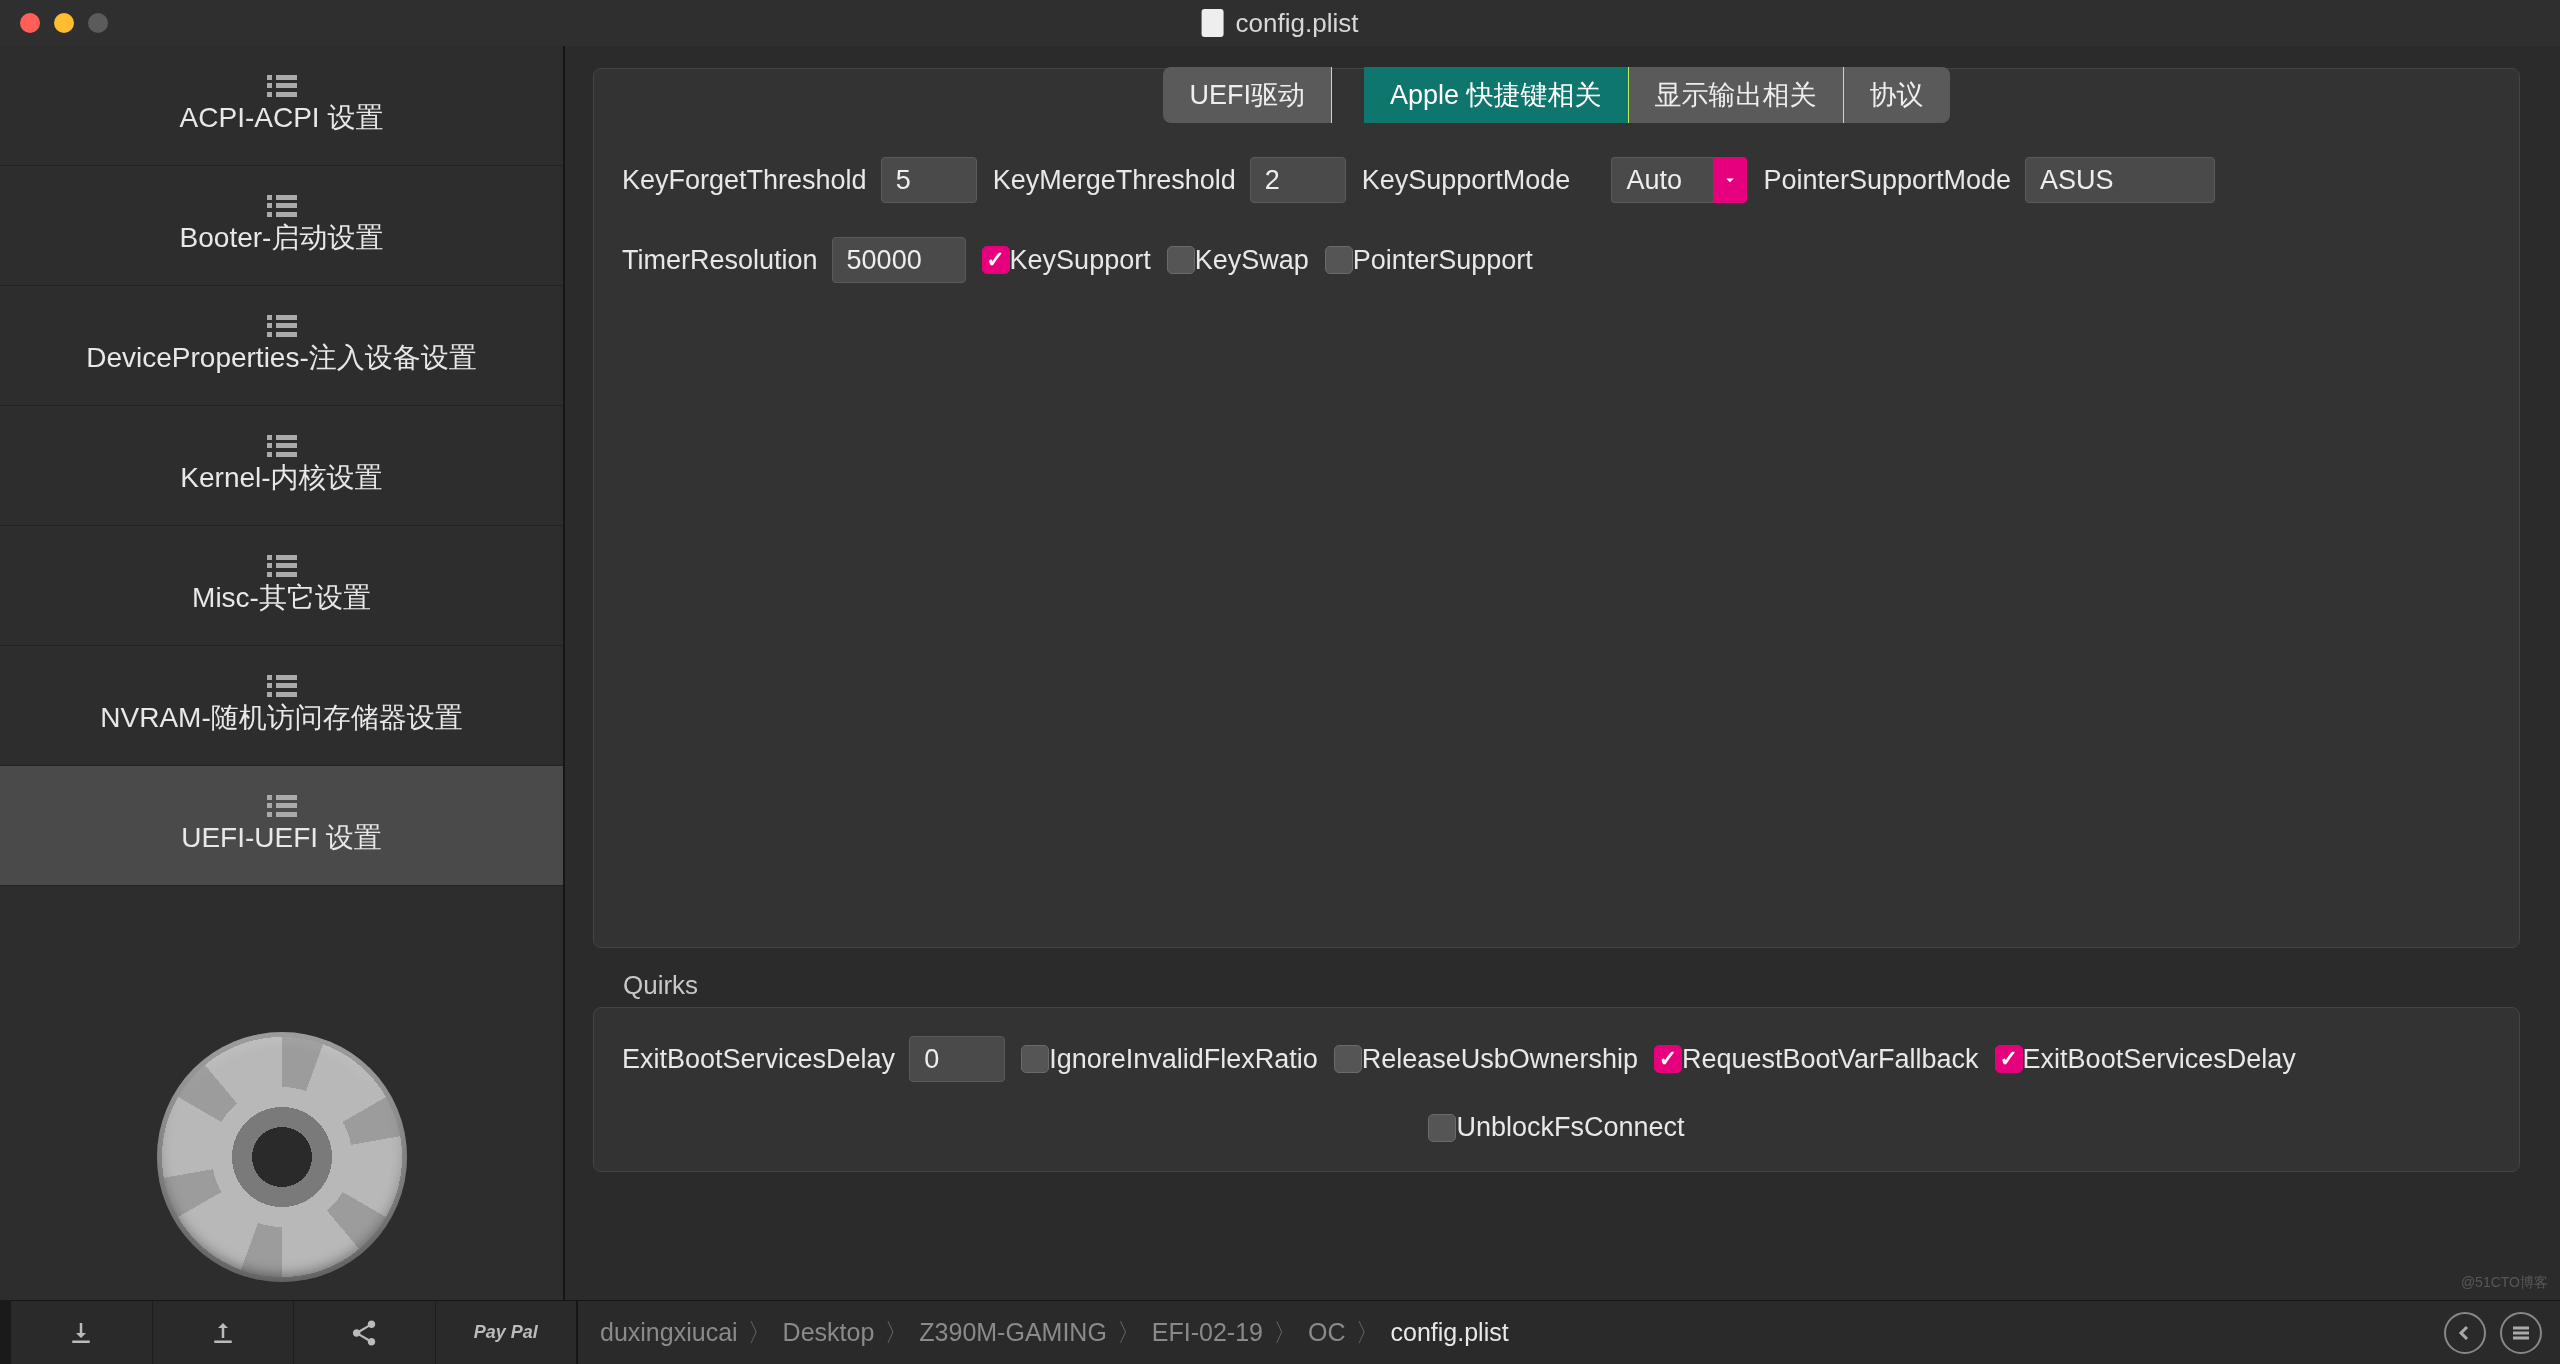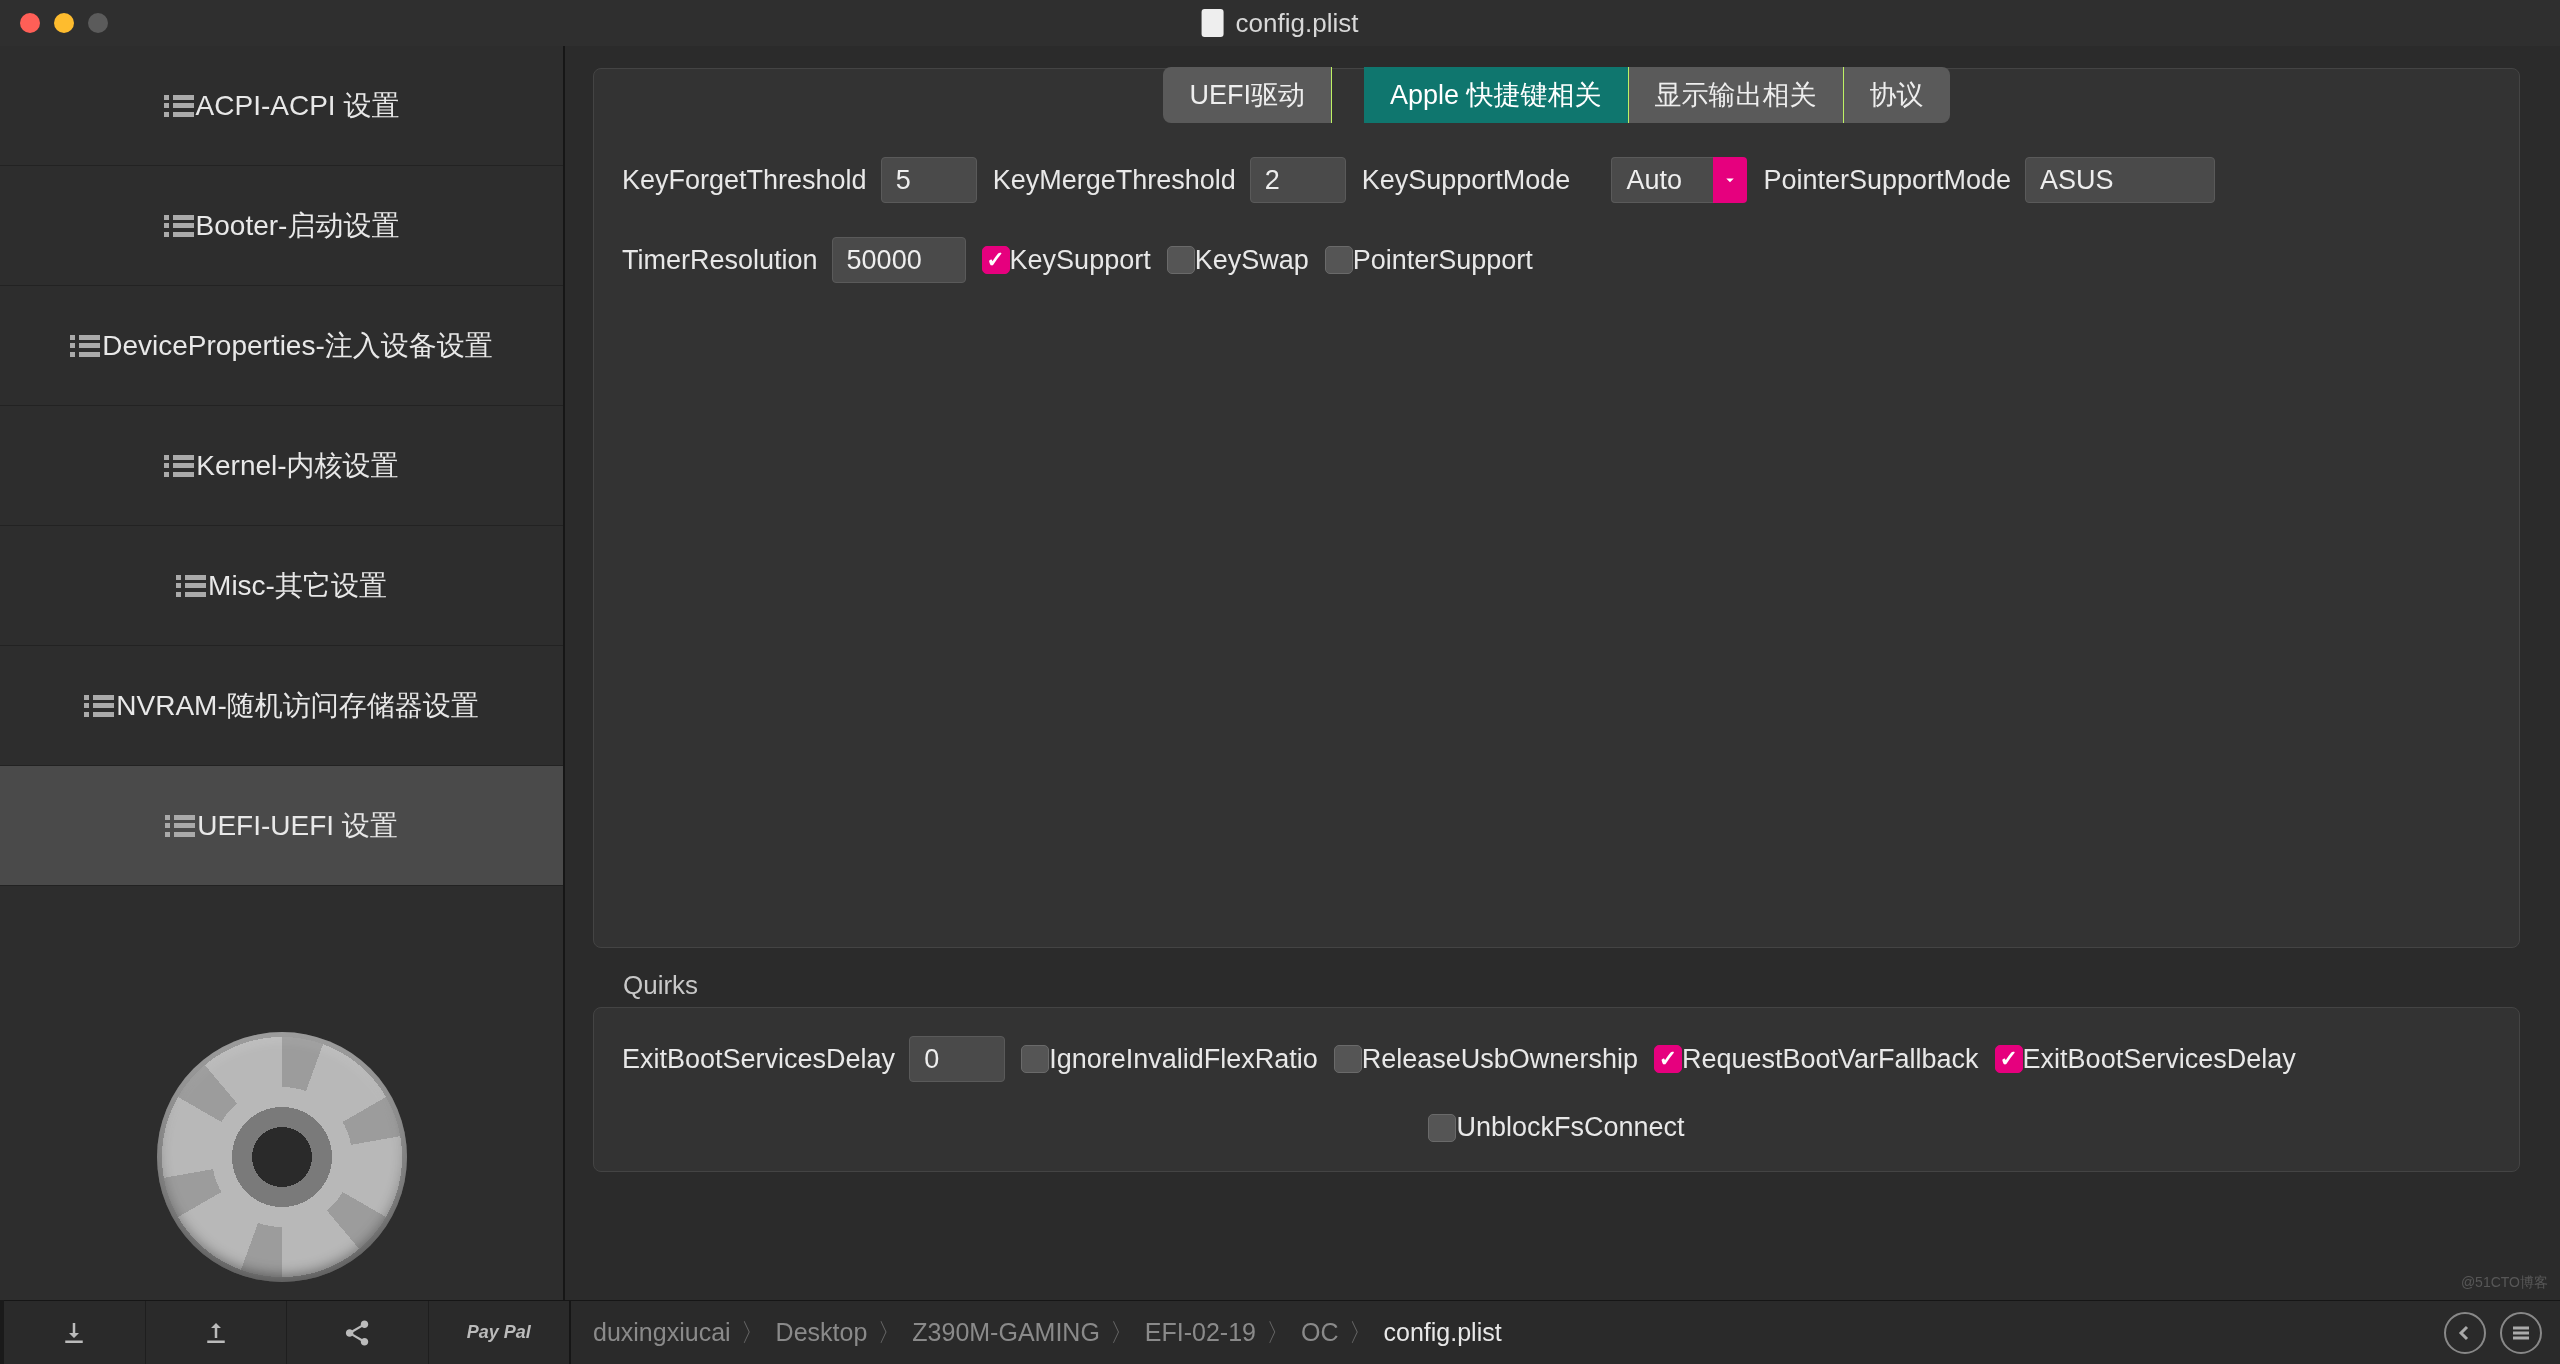--- a/index.html
+++ b/index.html
@@ -12,21 +12,21 @@
 .tdot.red { background: #ff5f57; }
 .tdot.yellow { background: #febc2e; }
 .tdot.grey { background: #5b5b5b; }
 .title-center { position: absolute; left: 50%; transform: translateX(-50%); display: flex; align-items: center; gap: 12px; font-size: 26px; color: #d8d8d8; }
 .doc-icon { width: 22px; height: 28px; background: #eee; border-radius: 3px; position: relative; }
 
 
 .main { display: flex; height: calc(100% - 46px - 64px); }
 .sidebar { width: 565px; background: #2d2d2d; border-right: 2px solid #161616; display: flex; flex-direction: column; overflow: hidden; }
 .side-items { flex: 1; }
-.side-item { height: 120px; display: flex; align-items: center; justify-content: center; gap: 2px; border-bottom: 1px solid #222; cursor: pointer; color: #e8e8e8; font-size: 28px; }
+.side-item { height: 120px; display: flex; flex-direction: column; align-items: center; justify-content: center; gap: 2px; border-bottom: 1px solid #222; cursor: pointer; color: #e8e8e8; font-size: 28px; }
 .side-item.active { background: #4a4a4a; }
 .side-icon { width: 30px; height: 22px; display: flex; flex-direction: column; justify-content: space-between; }
 .side-icon span { display: flex; gap: 4px; }
 .side-icon span::before { content: ""; width: 5px; height: 5px; background: #aaa; }
 .side-icon span::after { content: ""; flex: 1; height: 5px; background: #aaa; }
 
 .wheel-area { display: flex; justify-content: center; padding: 18px 0; }
 .wheel { width: 250px; height: 250px; border-radius: 50%; background: radial-gradient(circle at 50% 50%, #2a2a2a 0 30px, #7a7a7a 30px 50px, #b8b8b8 50px 120px, #8e8e8e 120px 128px); position: relative; box-shadow: inset 0 6px 14px rgba(255,255,255,.25), inset 0 -6px 14px rgba(0,0,0,.45); }
 .wheel::after { content: ""; position: absolute; inset: 0; border-radius: 50%; background: repeating-conic-gradient(rgba(0,0,0,.15) 0 20deg, transparent 20deg 60deg); mask: radial-gradient(circle, transparent 0 70px, #000 70px 120px, transparent 120px); -webkit-mask: radial-gradient(circle, transparent 0 70px, #000 70px 120px, transparent 120px); }
 
@@ -53,21 +53,21 @@
 .chk { display: flex; align-items: center; gap: 0; cursor: pointer; justify-content: center; }
 .chkbox { width: 28px; height: 28px; border-radius: 5px; background: #555; border: 1px solid #6a6a6a; display: flex; align-items: center; justify-content: center; }
 .chkbox.checked { background: #e6007e; border-color: #e6007e; }
 .chkbox.checked::after { content: "✓"; color: #fff; font-size: 22px; font-weight: bold; line-height: 1; }
 
 .section-label { font-size: 26px; color: #c8c8c8; margin: 22px 0 6px 30px; }
 .panel2 { background: #333333; border: 1px solid #444; border-radius: 8px; padding: 28px; }
 .panel2 .form-row { padding: 0; row-gap: 30px; }
 
 
-.bottombar { position: absolute; bottom: 0; left: 4px; right: 0; height: 64px; display: flex; background: #2a2a2a; border-top: 1px solid #161616; }
+.bottombar { position: absolute; bottom: 0; left: 11px; right: 0; height: 64px; display: flex; background: #2a2a2a; border-top: 1px solid #161616; }
 .bottom-left { width: 565px; display: flex; }
 .bbtn { flex: 1; display: flex; align-items: center; justify-content: center; border-right: 1px solid #1e1e1e; cursor: pointer; color: #bbb; }
 .bbtn:last-child { border-right: none; }
 .bbtn svg { width: 30px; height: 30px; fill: #bbb; }
 .paypal { font-size: 18px; font-style: italic; font-weight: bold; line-height: 0.9; text-align: left; }
 .crumbs { flex: 1; display: flex; align-items: center; padding: 0 22px; gap: 6px; font-size: 25px; color: #8a8a8a; border-left: 2px solid #161616; }
 .crumb-sep { color: #666; margin: 0 4px; }
 .crumb.last { color: #e8e8e8; }
 .right-tools { display: flex; align-items: center; gap: 14px; padding-right: 18px; }
 .circ-btn { width: 42px; height: 42px; border-radius: 50%; border: 2px solid #888; display: flex; align-items: center; justify-content: center; cursor: pointer; }

